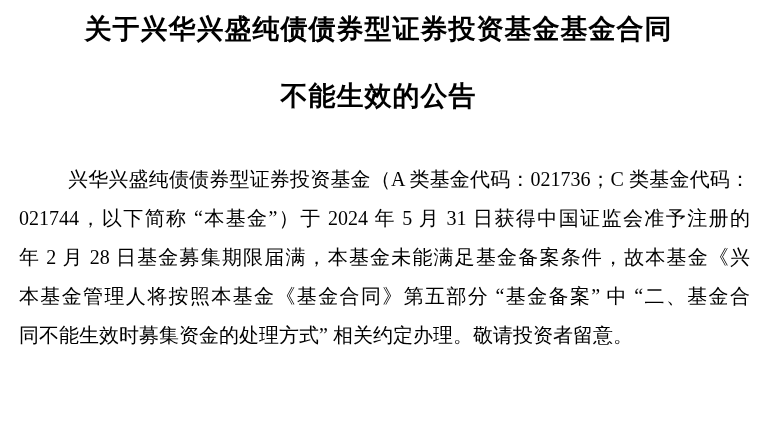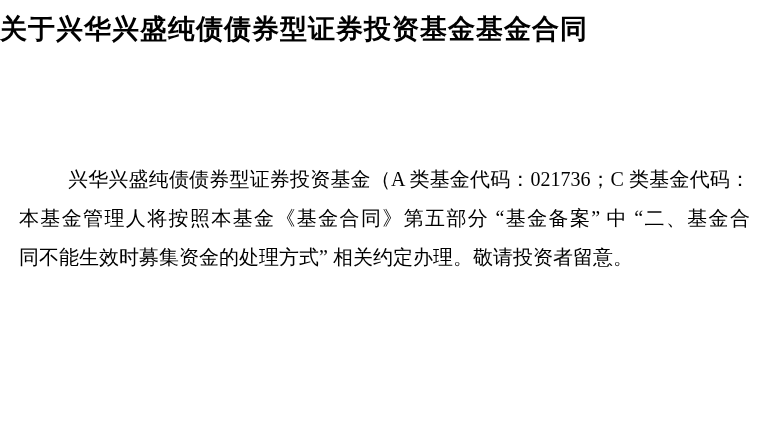--- a/index.html
+++ b/index.html
@@ -14,20 +14,21 @@
     .page {
       position: relative;
       width: 757px;
       height: 430px;
       background: #ffffff;
     }
     .title-line {
       position: absolute;
       left: 0;
       right: 0;
+      text-align: center;
       font-weight: bold;
       font-size: 27px;
       line-height: 38px;
       letter-spacing: 1px;
       white-space: nowrap;
     }
     .title-line-1 { top: 10px; }
     .title-line-2 { top: 77px; }
     .body-text {
       position: absolute;
@@ -50,20 +51,23 @@
       text-align-last: left;
     }
   </style>
 </head>
 <body>
 
 <div class="page">
 
   <h1 class="title-line title-line-1">关于兴华兴盛纯债债券型证券投资基金基金合同</h1>
 
+  <h1 class="title-line title-line-2">不能生效的公告</h1>
 
   <div class="body-text">
     <div class="para-line first-line">兴华兴盛纯债债券型证券投资基金（A 类基金代码：021736；C 类基金代码：</div>
+    <div class="para-line">021744，以下简称 “本基金”）于 2024 年 5 月 31 日获得中国证监会准予注册的</div>
+    <div class="para-line">年 2 月 28 日基金募集期限届满，本基金未能满足基金备案条件，故本基金《兴</div>
     <div class="para-line">本基金管理人将按照本基金《基金合同》第五部分 “基金备案” 中 “二、基金合</div>
     <div class="para-line last-line">同不能生效时募集资金的处理方式” 相关约定办理。敬请投资者留意。</div>
   </div>
 
 </div>
 
 </body></html>

